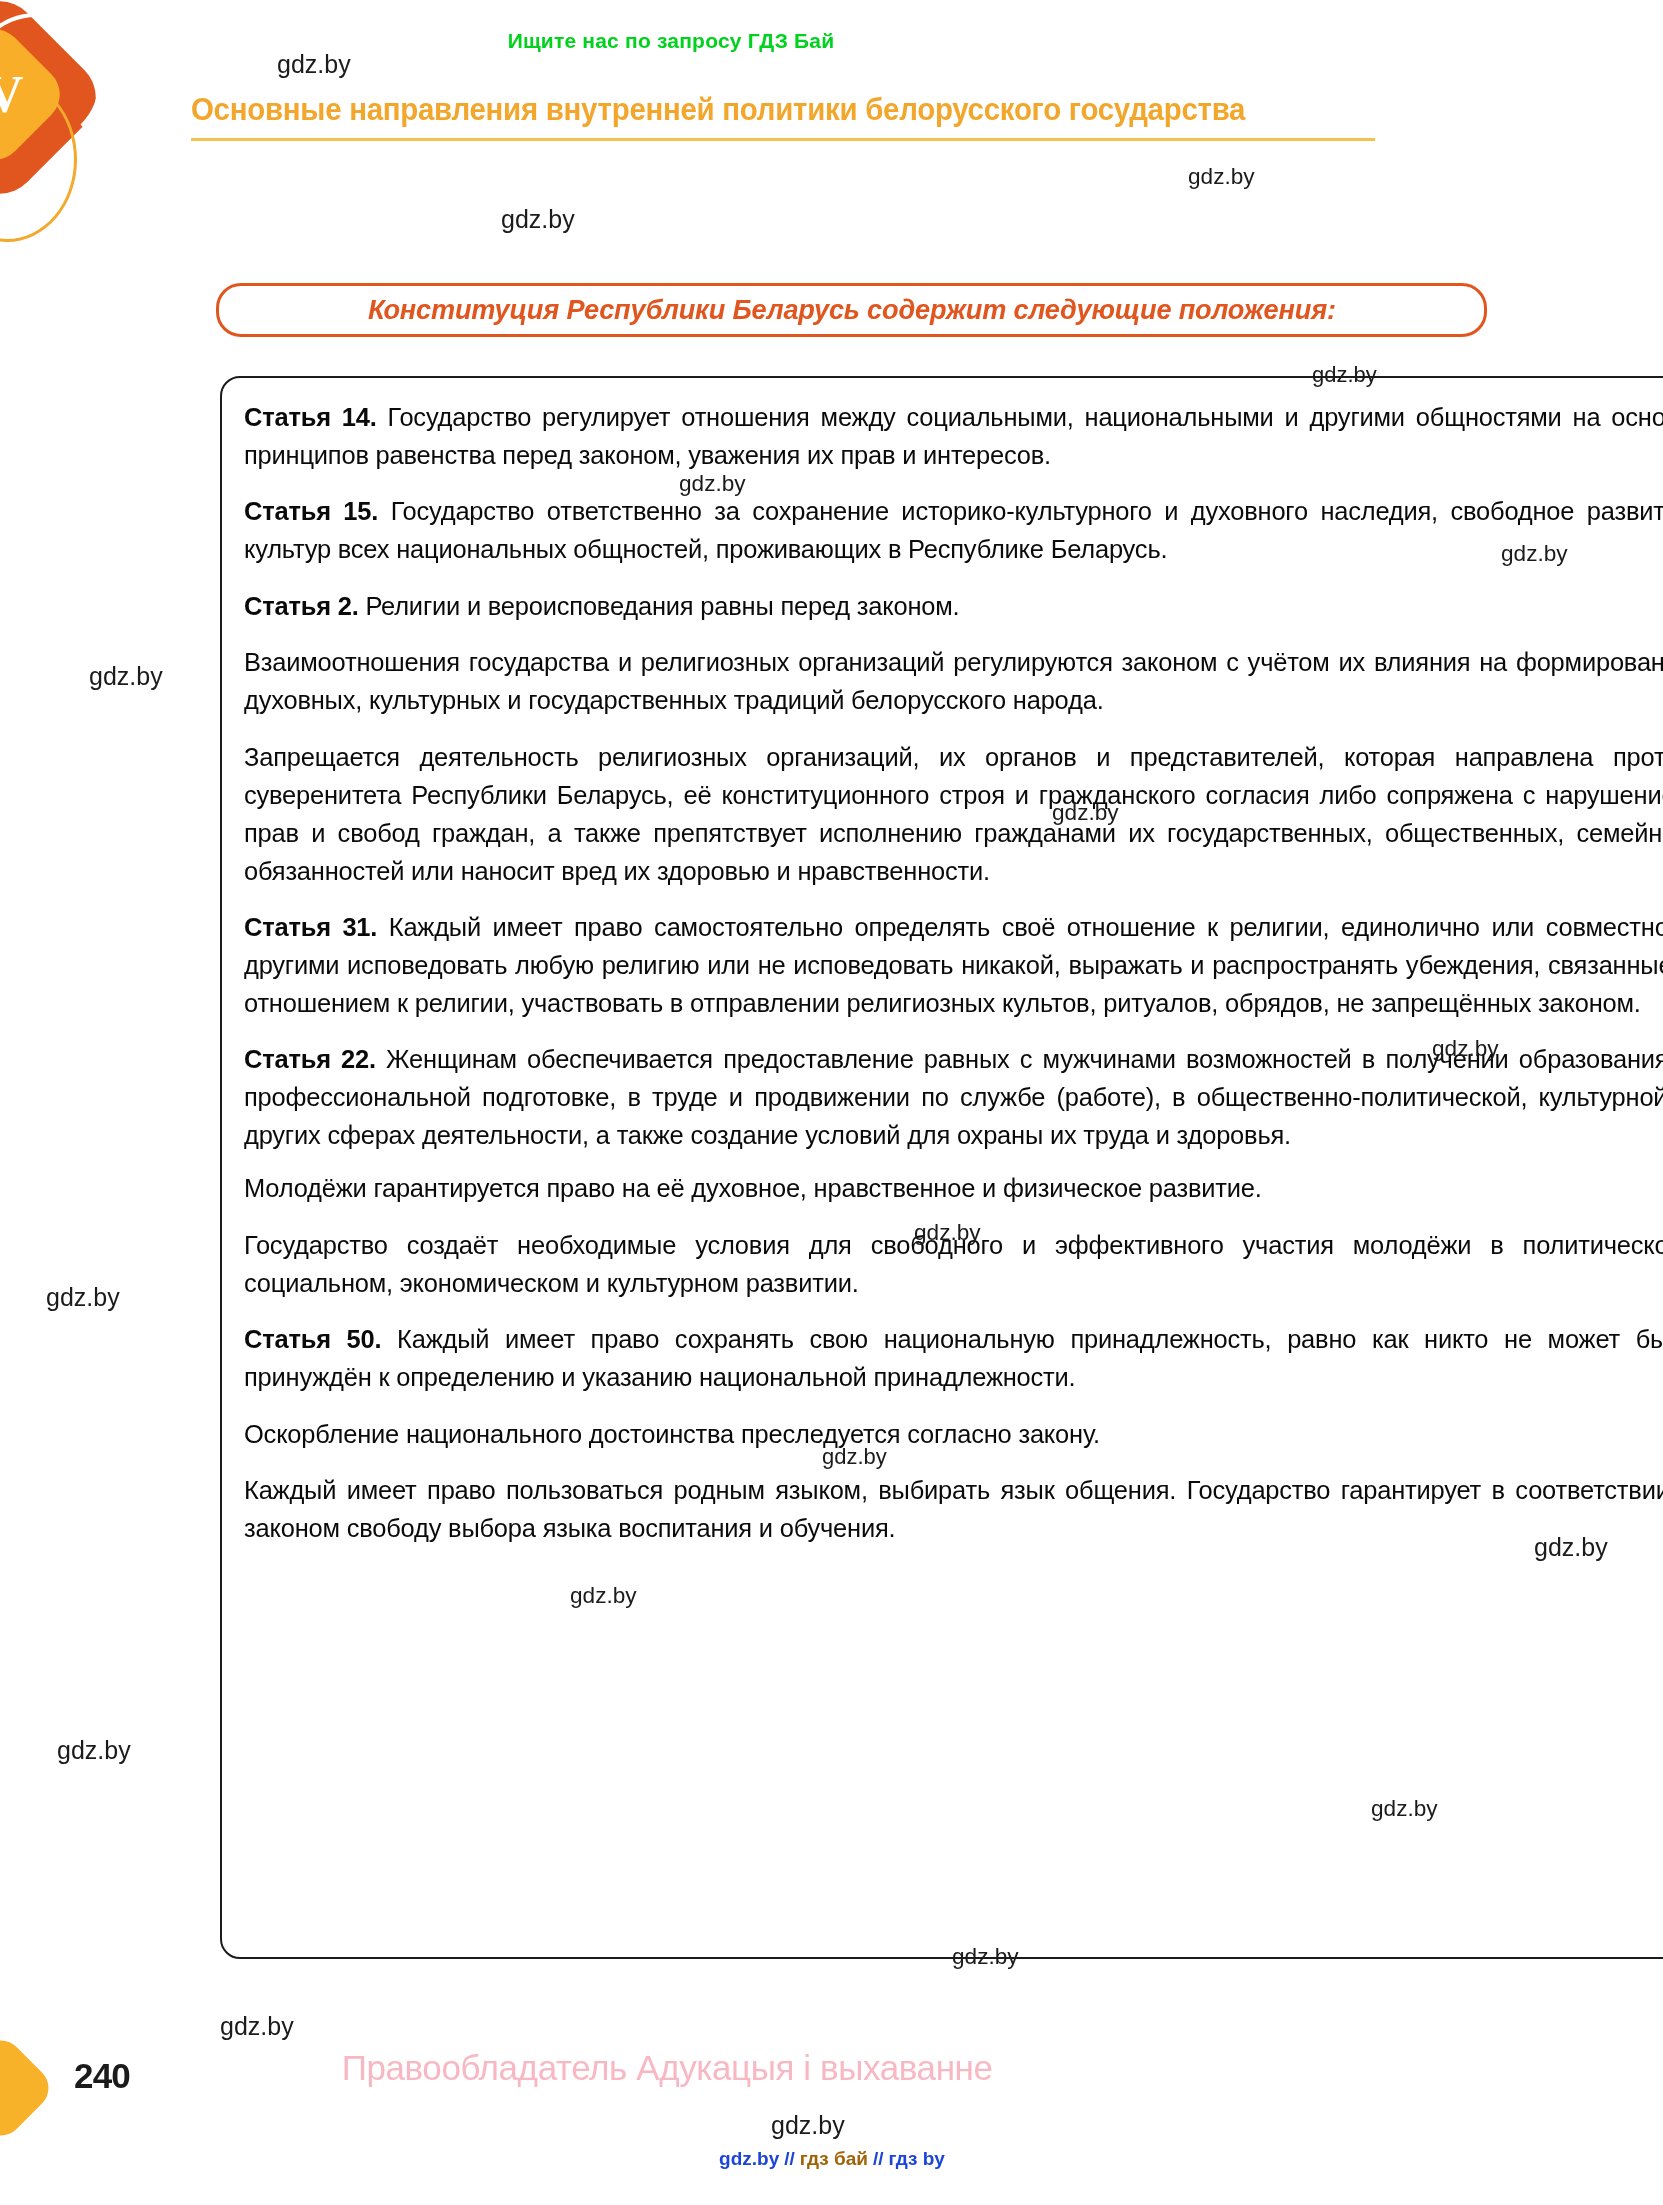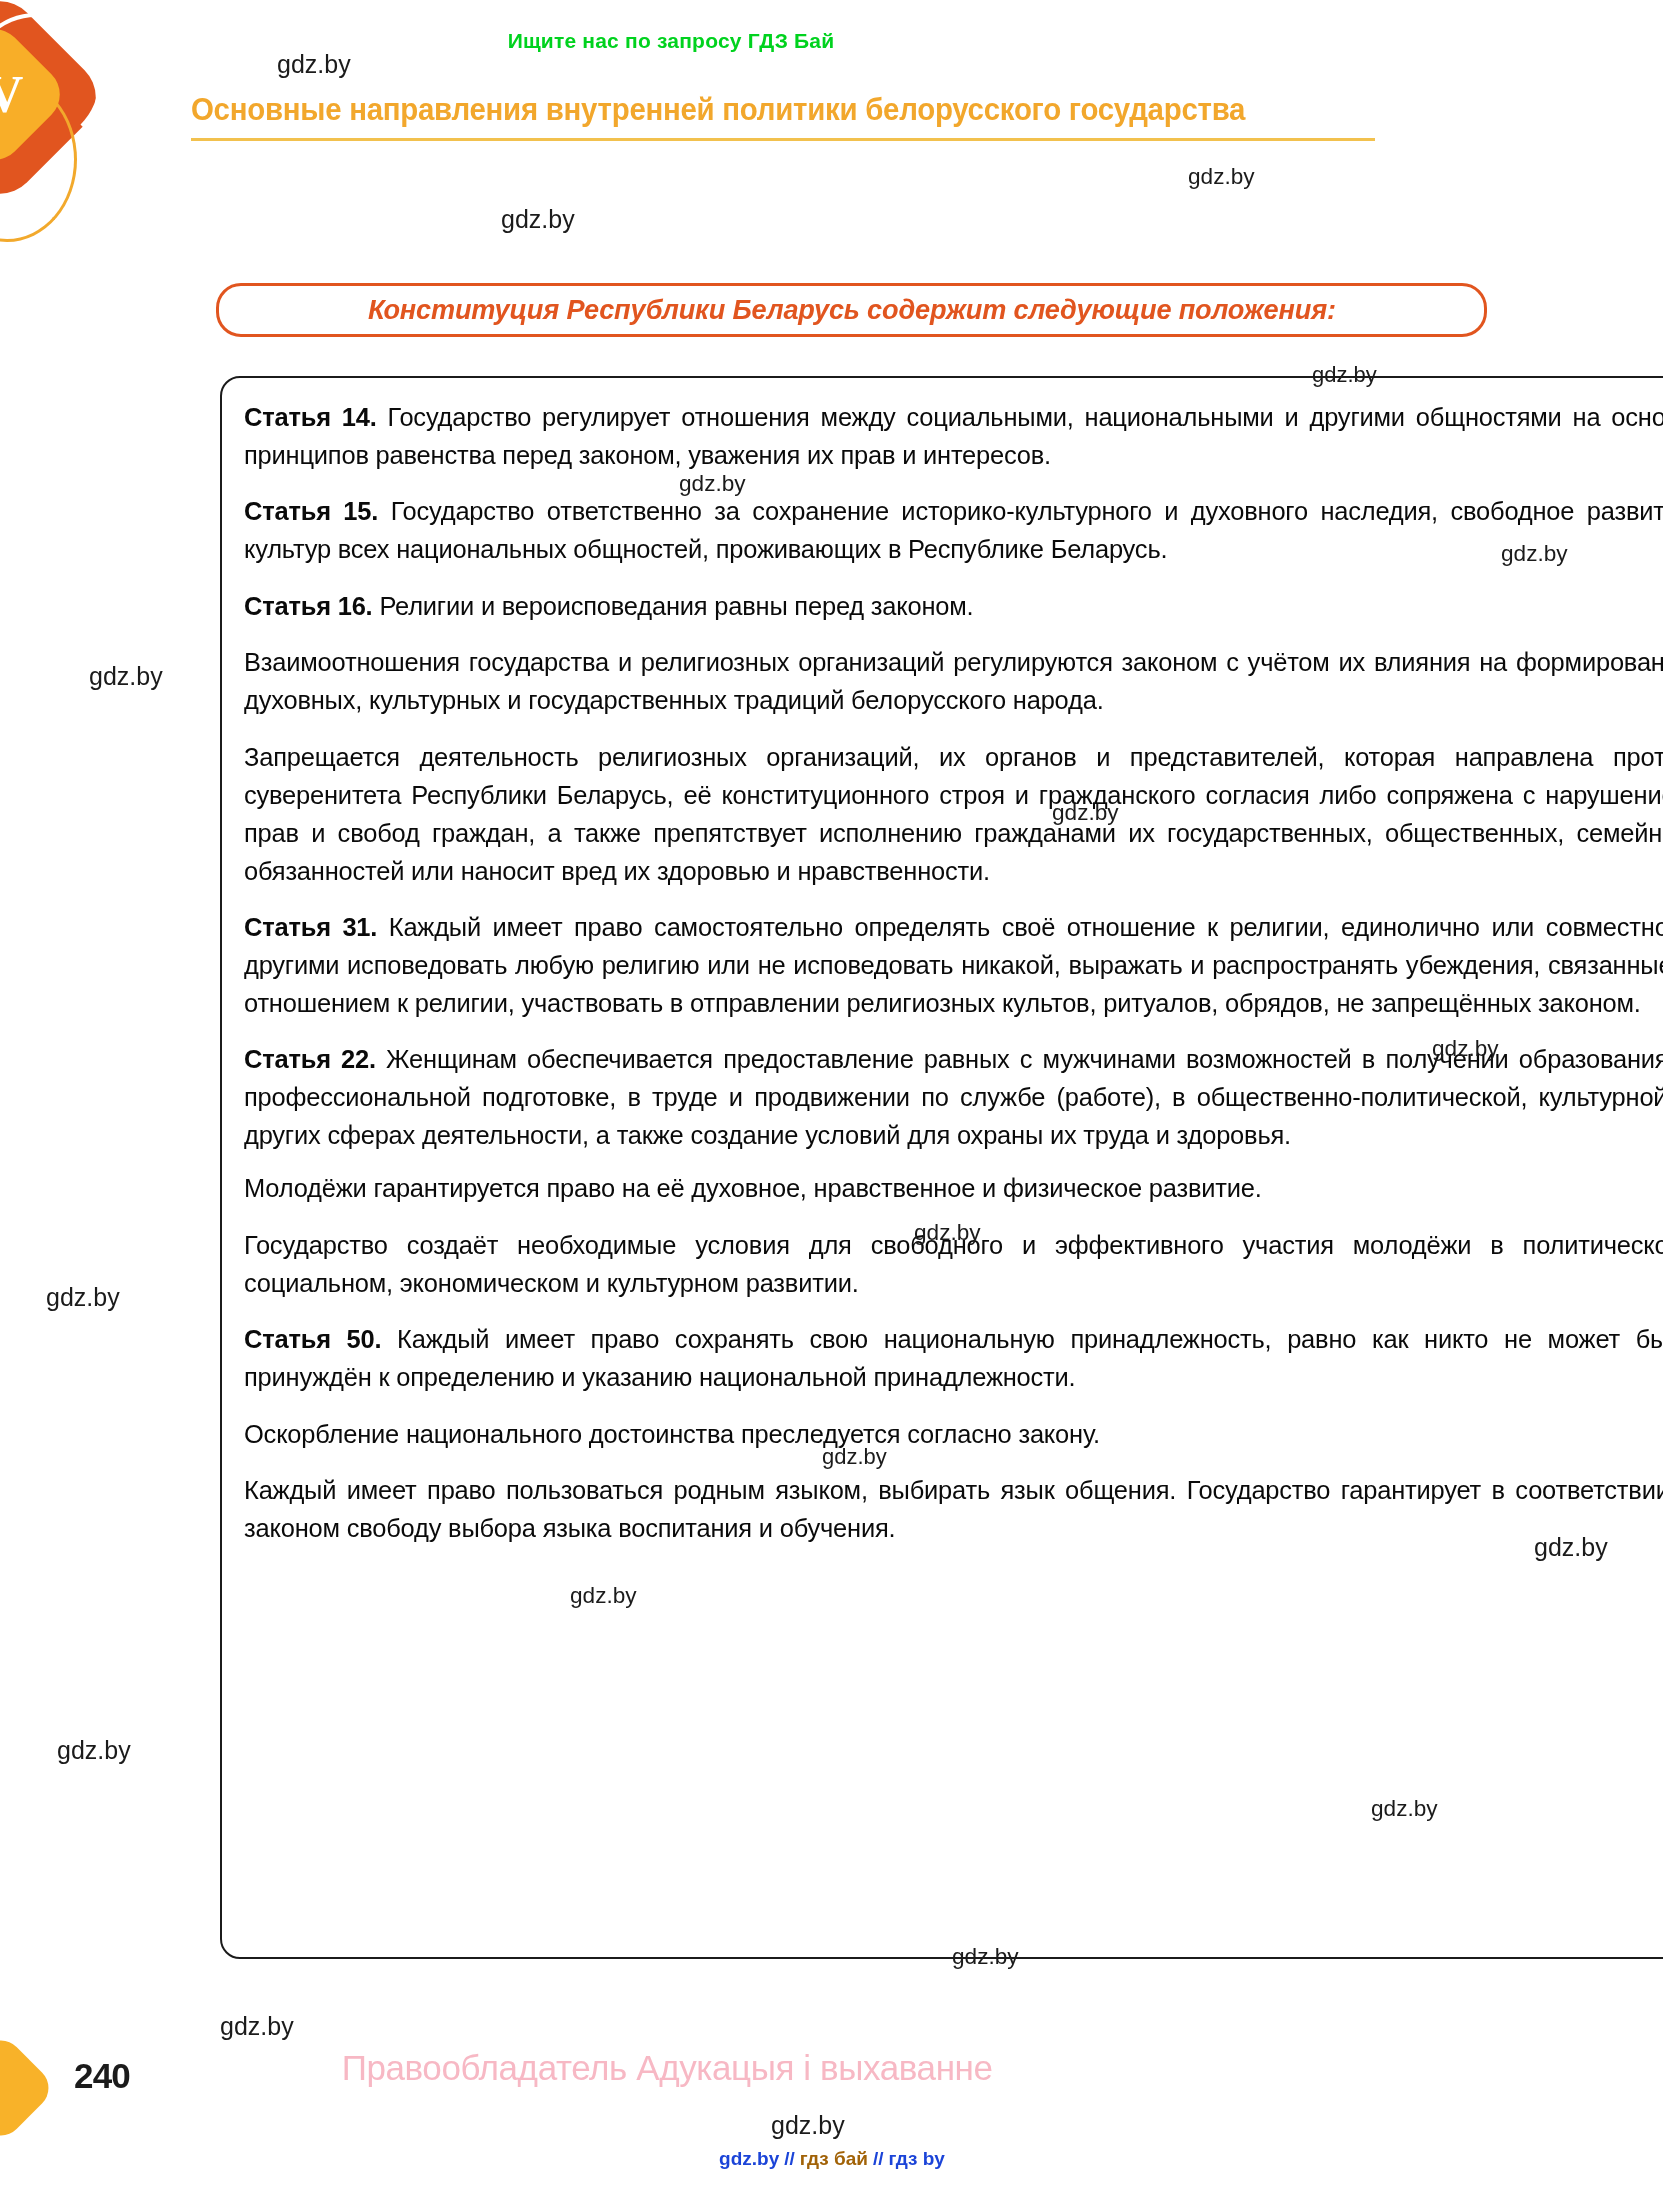--- a/index.html
+++ b/index.html
@@ -248,21 +248,21 @@
 </div>
 
 <div class="articles-box">
   <p class="para">
     <span class="art-label">Статья 14.</span><span> Государство регулирует отношения между социальными, национальными и другими общностями на основе принципов равенства перед законом, уважения их прав и интересов.</span>
   </p>
   <p class="para">
     <span class="art-label">Статья 15.</span><span> Государство ответственно за сохранение историко-культурного и духовного наследия, свободное развитие культур всех национальных общностей, проживающих в Республике Беларусь.</span>
   </p>
   <p class="para nojust">
-    <span class="art-label">Статья 16.</span><span> Религии и вероисповедания равны перед законом.</span>
+    <span class="art-label">Статья 2.</span><span> Религии и вероисповедания равны перед законом.</span>
   </p>
   <p class="para">
     <span class="art-label"></span><span>Взаимоотношения государства и религиозных организаций регулируются законом с учётом их влияния на формирование духовных, культурных и государственных традиций белорусского народа.</span>
   </p>
   <p class="para">
     <span class="art-label"></span><span>Запрещается деятельность религиозных организаций, их органов и представителей, которая направлена против суверенитета Республики Беларусь, её конституционного строя и гражданского согласия либо сопряжена с нарушением прав и свобод граждан, а также препятствует исполнению гражданами их государственных, общественных, семейных обязанностей или наносит вред их здоровью и нравственности.</span>
   </p>
   <p class="para">
     <span class="art-label">Статья 31.</span><span> Каждый имеет право самостоятельно определять своё отношение к религии, единолично или совместно с другими исповедовать любую религию или не исповедовать никакой, выражать и распространять убеждения, связанные с отношением к религии, участвовать в отправлении религиозных культов, ритуалов, обрядов, не запрещённых законом.</span>
   </p>

